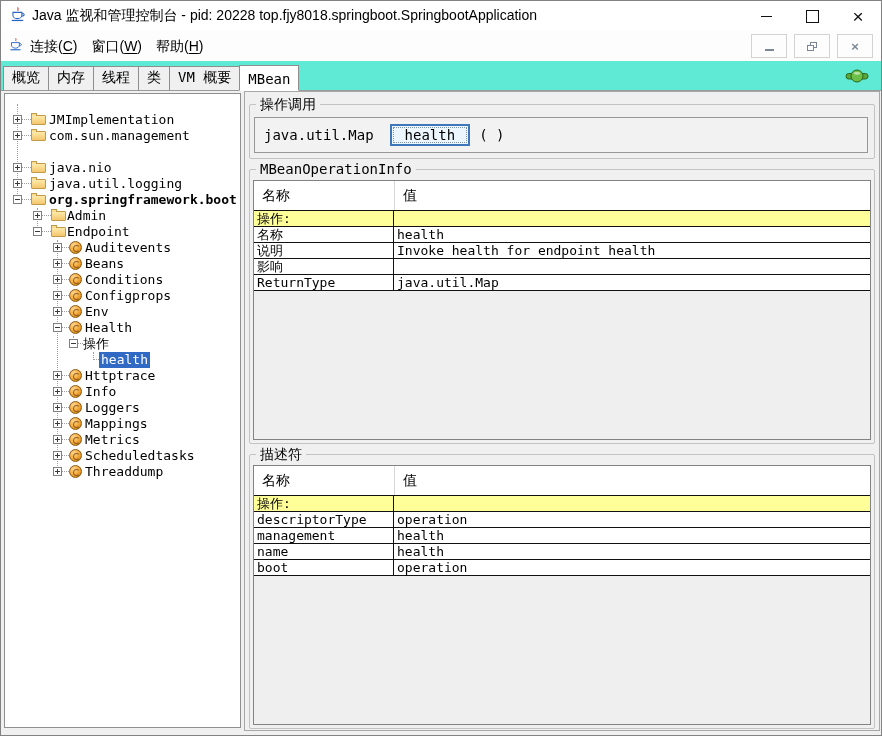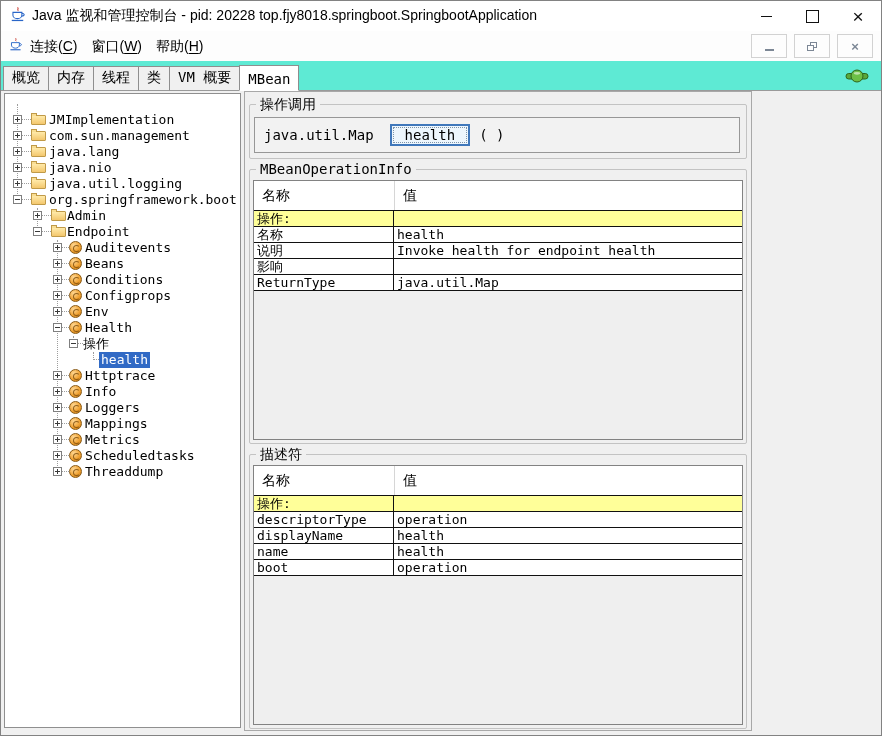--- a/index.html
+++ b/index.html
@@ -53,21 +53,21 @@
     background:linear-gradient(#ffeaa9,#f3c76d);border:1px solid #c09a48;border-radius:1px;}
   .icon-folder::before{content:"";position:absolute;left:-1px;top:-3px;width:6px;height:3px;
     background:#f8dd92;border:1px solid #c09a48;border-bottom:none;box-sizing:border-box;}
   .icon-bean{position:absolute;top:1px;width:13px;height:13px;border-radius:50%;box-sizing:border-box;
     background:radial-gradient(circle at 35% 30%,#ffd894,#ef9f2e 60%,#b66f14);border:1px solid #8a5a14;}
   .icon-bean::after{content:"";position:absolute;left:3px;top:3px;width:5px;height:5px;
     border:1px solid rgba(122,74,10,.8);border-radius:50%;border-right-color:transparent;}
   .vline{position:absolute;width:0;border-left:1px dotted #9d9d9d;}
   .hstub{position:absolute;height:0;border-top:1px dotted #9d9d9d;}
   
-  .right-panel{position:absolute;left:243px;top:90px;width:508px;height:640px;
+  .right-panel{position:absolute;left:243px;top:90px;width:636px;height:640px;
     background:#f0f0f0;border:1px solid #a8a8a8;box-sizing:border-box;}
   .group{position:absolute;border:1px solid #c3c3c3;border-radius:2px;}
   .group-label{position:absolute;top:-9px;left:6px;background:#f0f0f0;padding:0 4px;
     font-size:14px;color:#000;font-family:"DejaVu Sans Mono","Liberation Mono",monospace;white-space:nowrap;}
   .op-inner{position:absolute;left:4px;right:6px;top:12px;height:36px;background:#f2f2f2;
     border:1px solid #979797;box-sizing:border-box;display:flex;align-items:center;
     font-size:14px;font-family:"DejaVu Sans Mono","Liberation Mono",monospace;}
   .op-rettype{margin-left:9px;}
   .invoke-btn{margin-left:16px;background:#edf6fd;border:2px solid #3f77bb;
     font-family:"DejaVu Sans Mono","Liberation Mono",monospace;font-size:14px;color:#000;
@@ -163,43 +163,37 @@
         <div class="hstub" style="left: 17px; width: 9px; top: 7px;"></div>
         <div class="icon-folder" style="left: 26px;"></div>
         <span class="tlabel" style="left: 42px;">JMImplementation</span>
       </div>
       <div class="trow" style="top: 34px; padding-left: 48px;">
         <div class="handle plus" style="left: 8px;"></div>
         <div class="hstub" style="left: 17px; width: 9px; top: 7px;"></div>
         <div class="icon-folder" style="left: 26px;"></div>
         <span class="tlabel" style="left: 42px;">com.sun.management</span>
       </div>
-      <div class="trow" style="top: 50px;">
-        <div class="handle plus" style="left: 8px;"></div>
-        <div class="hstub" style="left: 17px; width: 9px; top: 7px;"></div>
-        <div class="icon-folder" style="left: 26px;"></div>
-        <span class="tlabel" style="left: 42px;">java.lang</span>
-      </div>
       <div class="trow" style="top: 66px;">
         <div class="handle plus" style="left: 8px;"></div>
         <div class="hstub" style="left: 17px; width: 9px; top: 7px;"></div>
         <div class="icon-folder" style="left: 26px;"></div>
         <span class="tlabel" style="left: 42px;">java.nio</span>
       </div>
       <div class="trow" style="top: 82px; padding-left: 15px;">
         <div class="handle plus" style="left: 8px;"></div>
         <div class="hstub" style="left: 17px; width: 9px; top: 7px;"></div>
         <div class="icon-folder" style="left: 26px;"></div>
         <span class="tlabel" style="left: 42px;">java.util.logging</span>
       </div>
       <div class="trow" style="top: 98px;">
         <div class="handle minus" style="left: 8px;"></div>
         <div class="hstub" style="left: 17px; width: 9px; top: 7px;"></div>
         <div class="icon-folder" style="left: 26px;"></div>
-        <span class="tlabel" style="left: 42px;">org.springframework.boot</span>
+        <span class="tlabel" style="left: 42px; font-weight: bold;">org.springframework.boot</span>
       </div>
       <div class="trow" style="top: 130px;">
         <div class="handle minus" style="left: 28px;"></div>
         <div class="hstub" style="left: 37px; width: 9px; top: 7px;"></div>
         <div class="icon-folder" style="left: 46px;"></div>
         <span class="tlabel" style="left: 60px;">Endpoint</span>
       </div>
       <div class="trow" style="top: 114px;">
         <div class="handle plus" style="left: 28px;"></div>
         <div class="hstub" style="left: 37px; width: 9px; top: 7px;"></div>
@@ -344,21 +338,21 @@
           </div>
           <div class="drow hl">
             <div class="td c1">操作:</div>
             <div class="td c2"></div>
           </div>
           <div class="drow">
             <div class="td c1">descriptorType</div>
             <div class="td c2">operation</div>
           </div>
           <div class="drow">
-            <div class="td c1">displayName</div>
+            <div class="td c1">management</div>
             <div class="td c2">health</div>
           </div>
           <div class="drow">
             <div class="td c1">name</div>
             <div class="td c2">health</div>
           </div>
           <div class="drow">
             <div class="td c1">boot</div>
             <div class="td c2">operation</div>
           </div>

